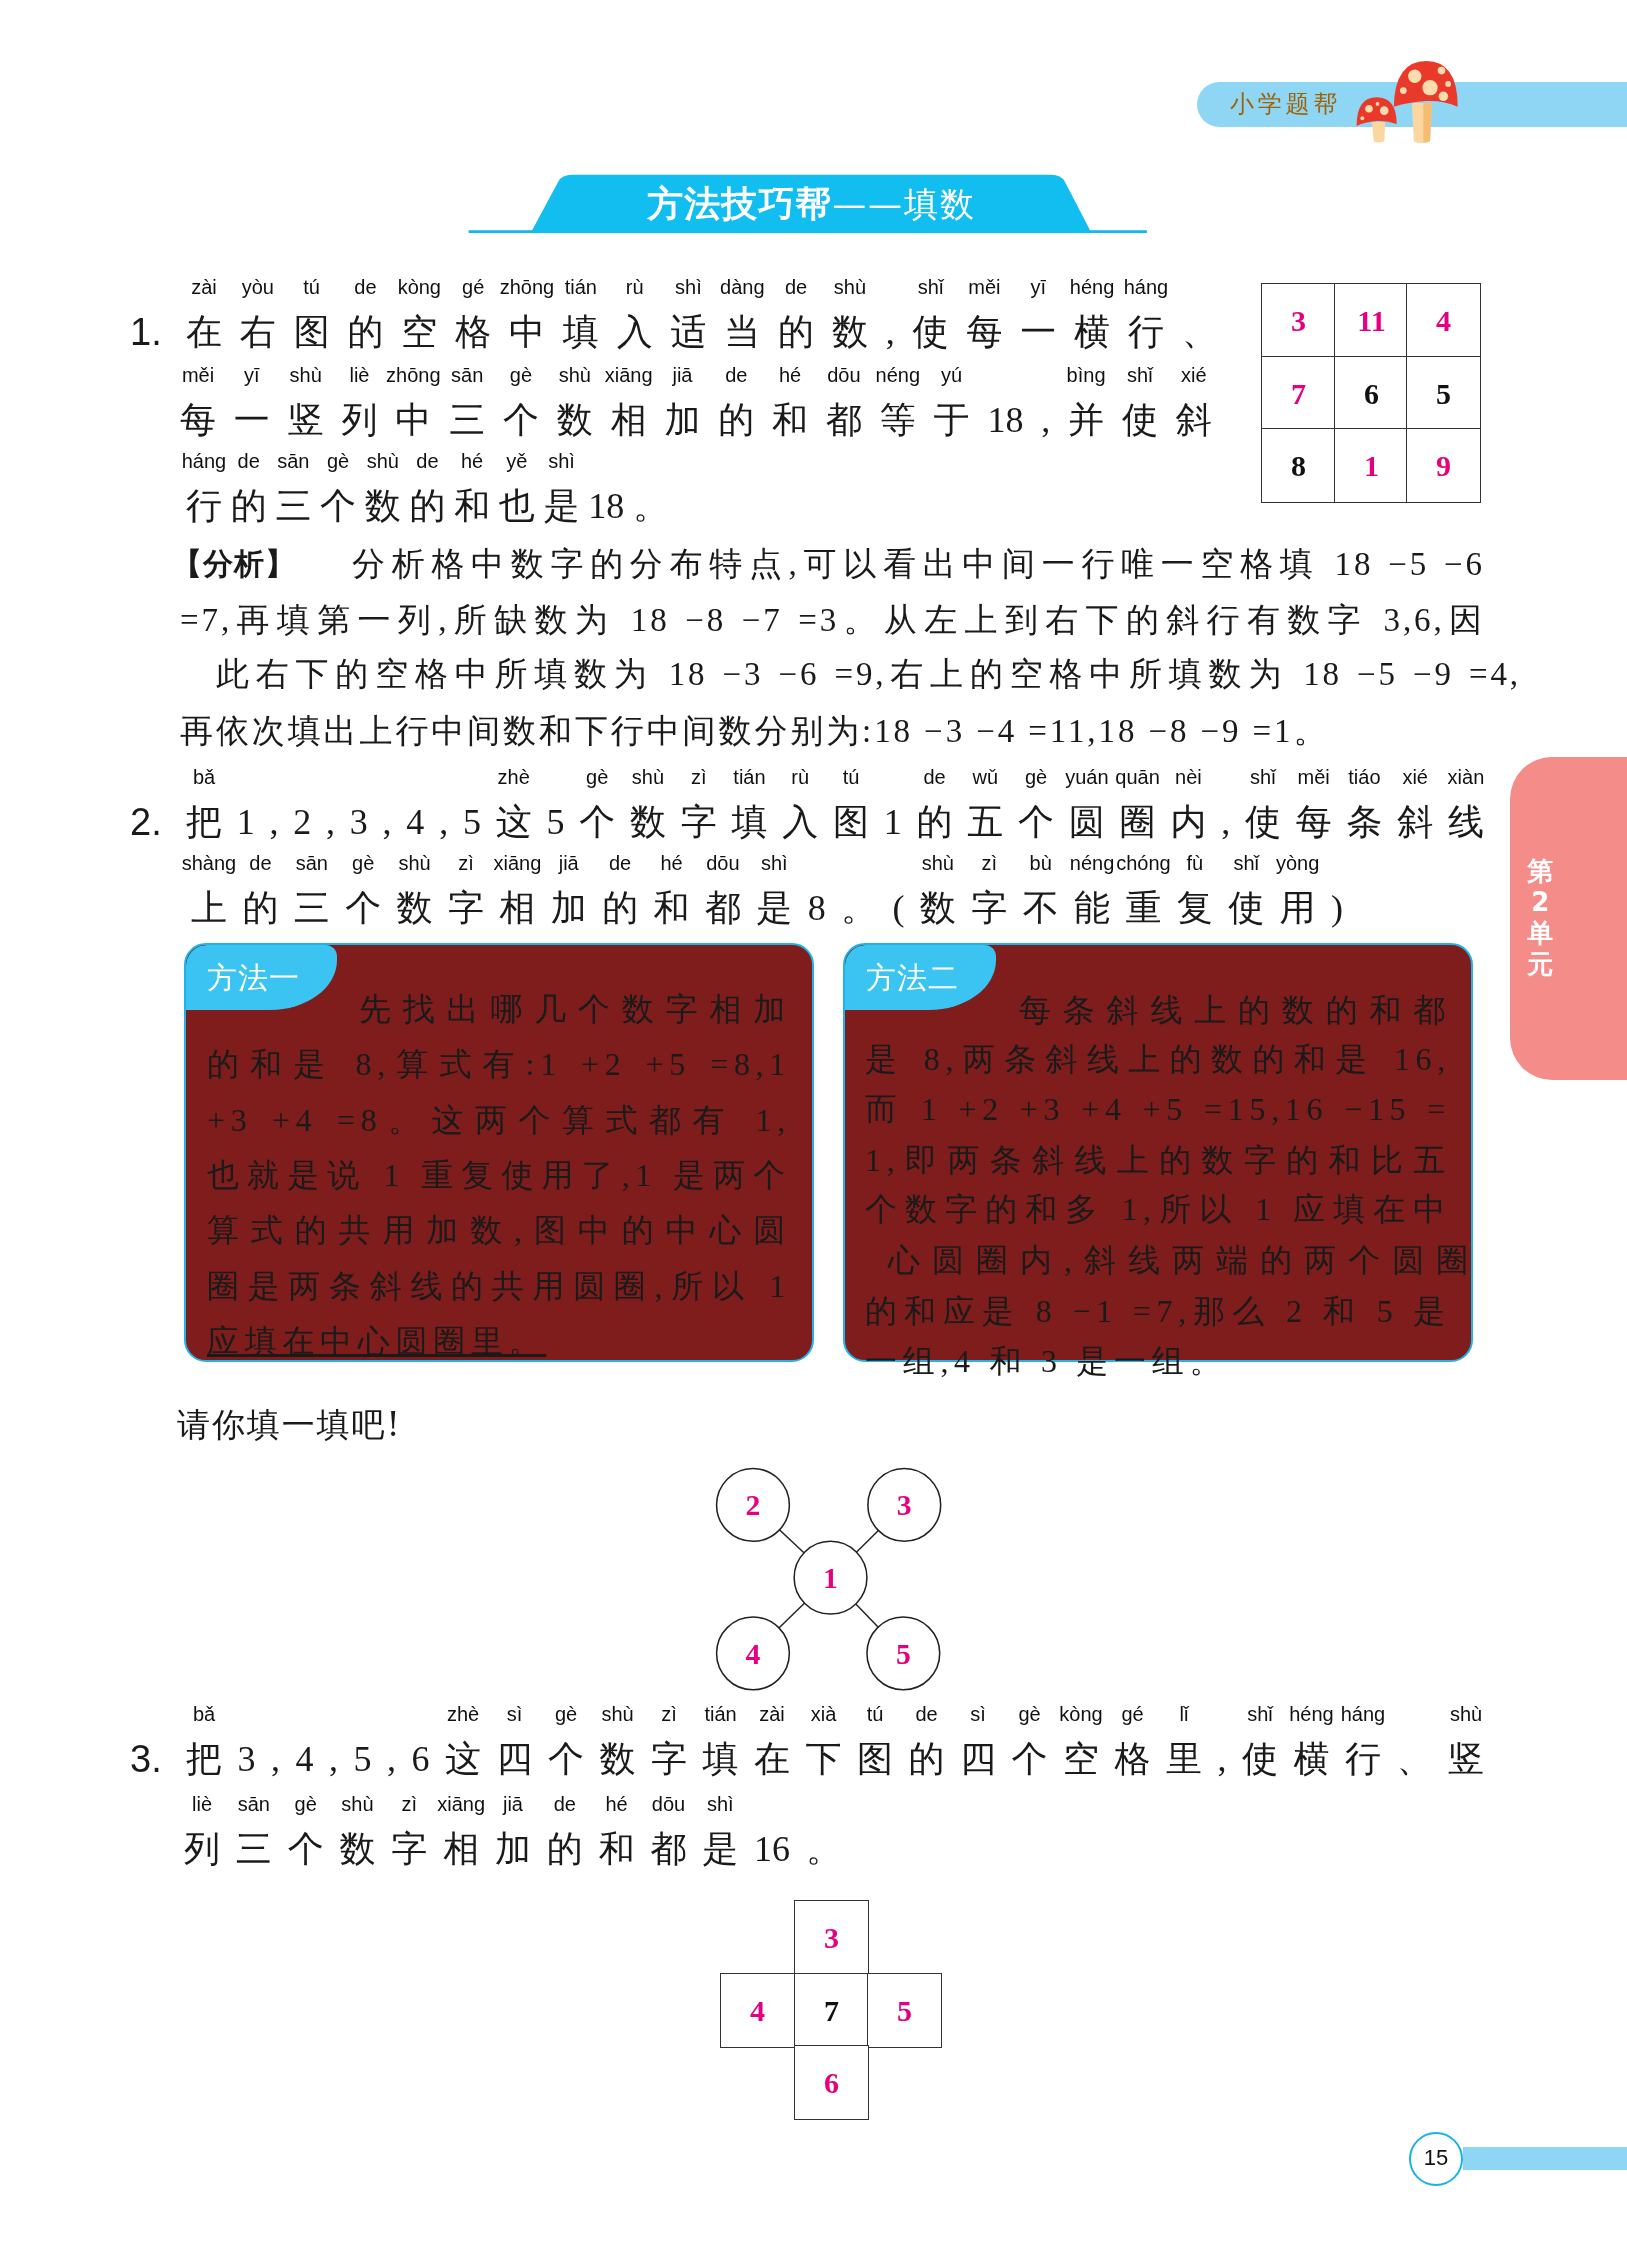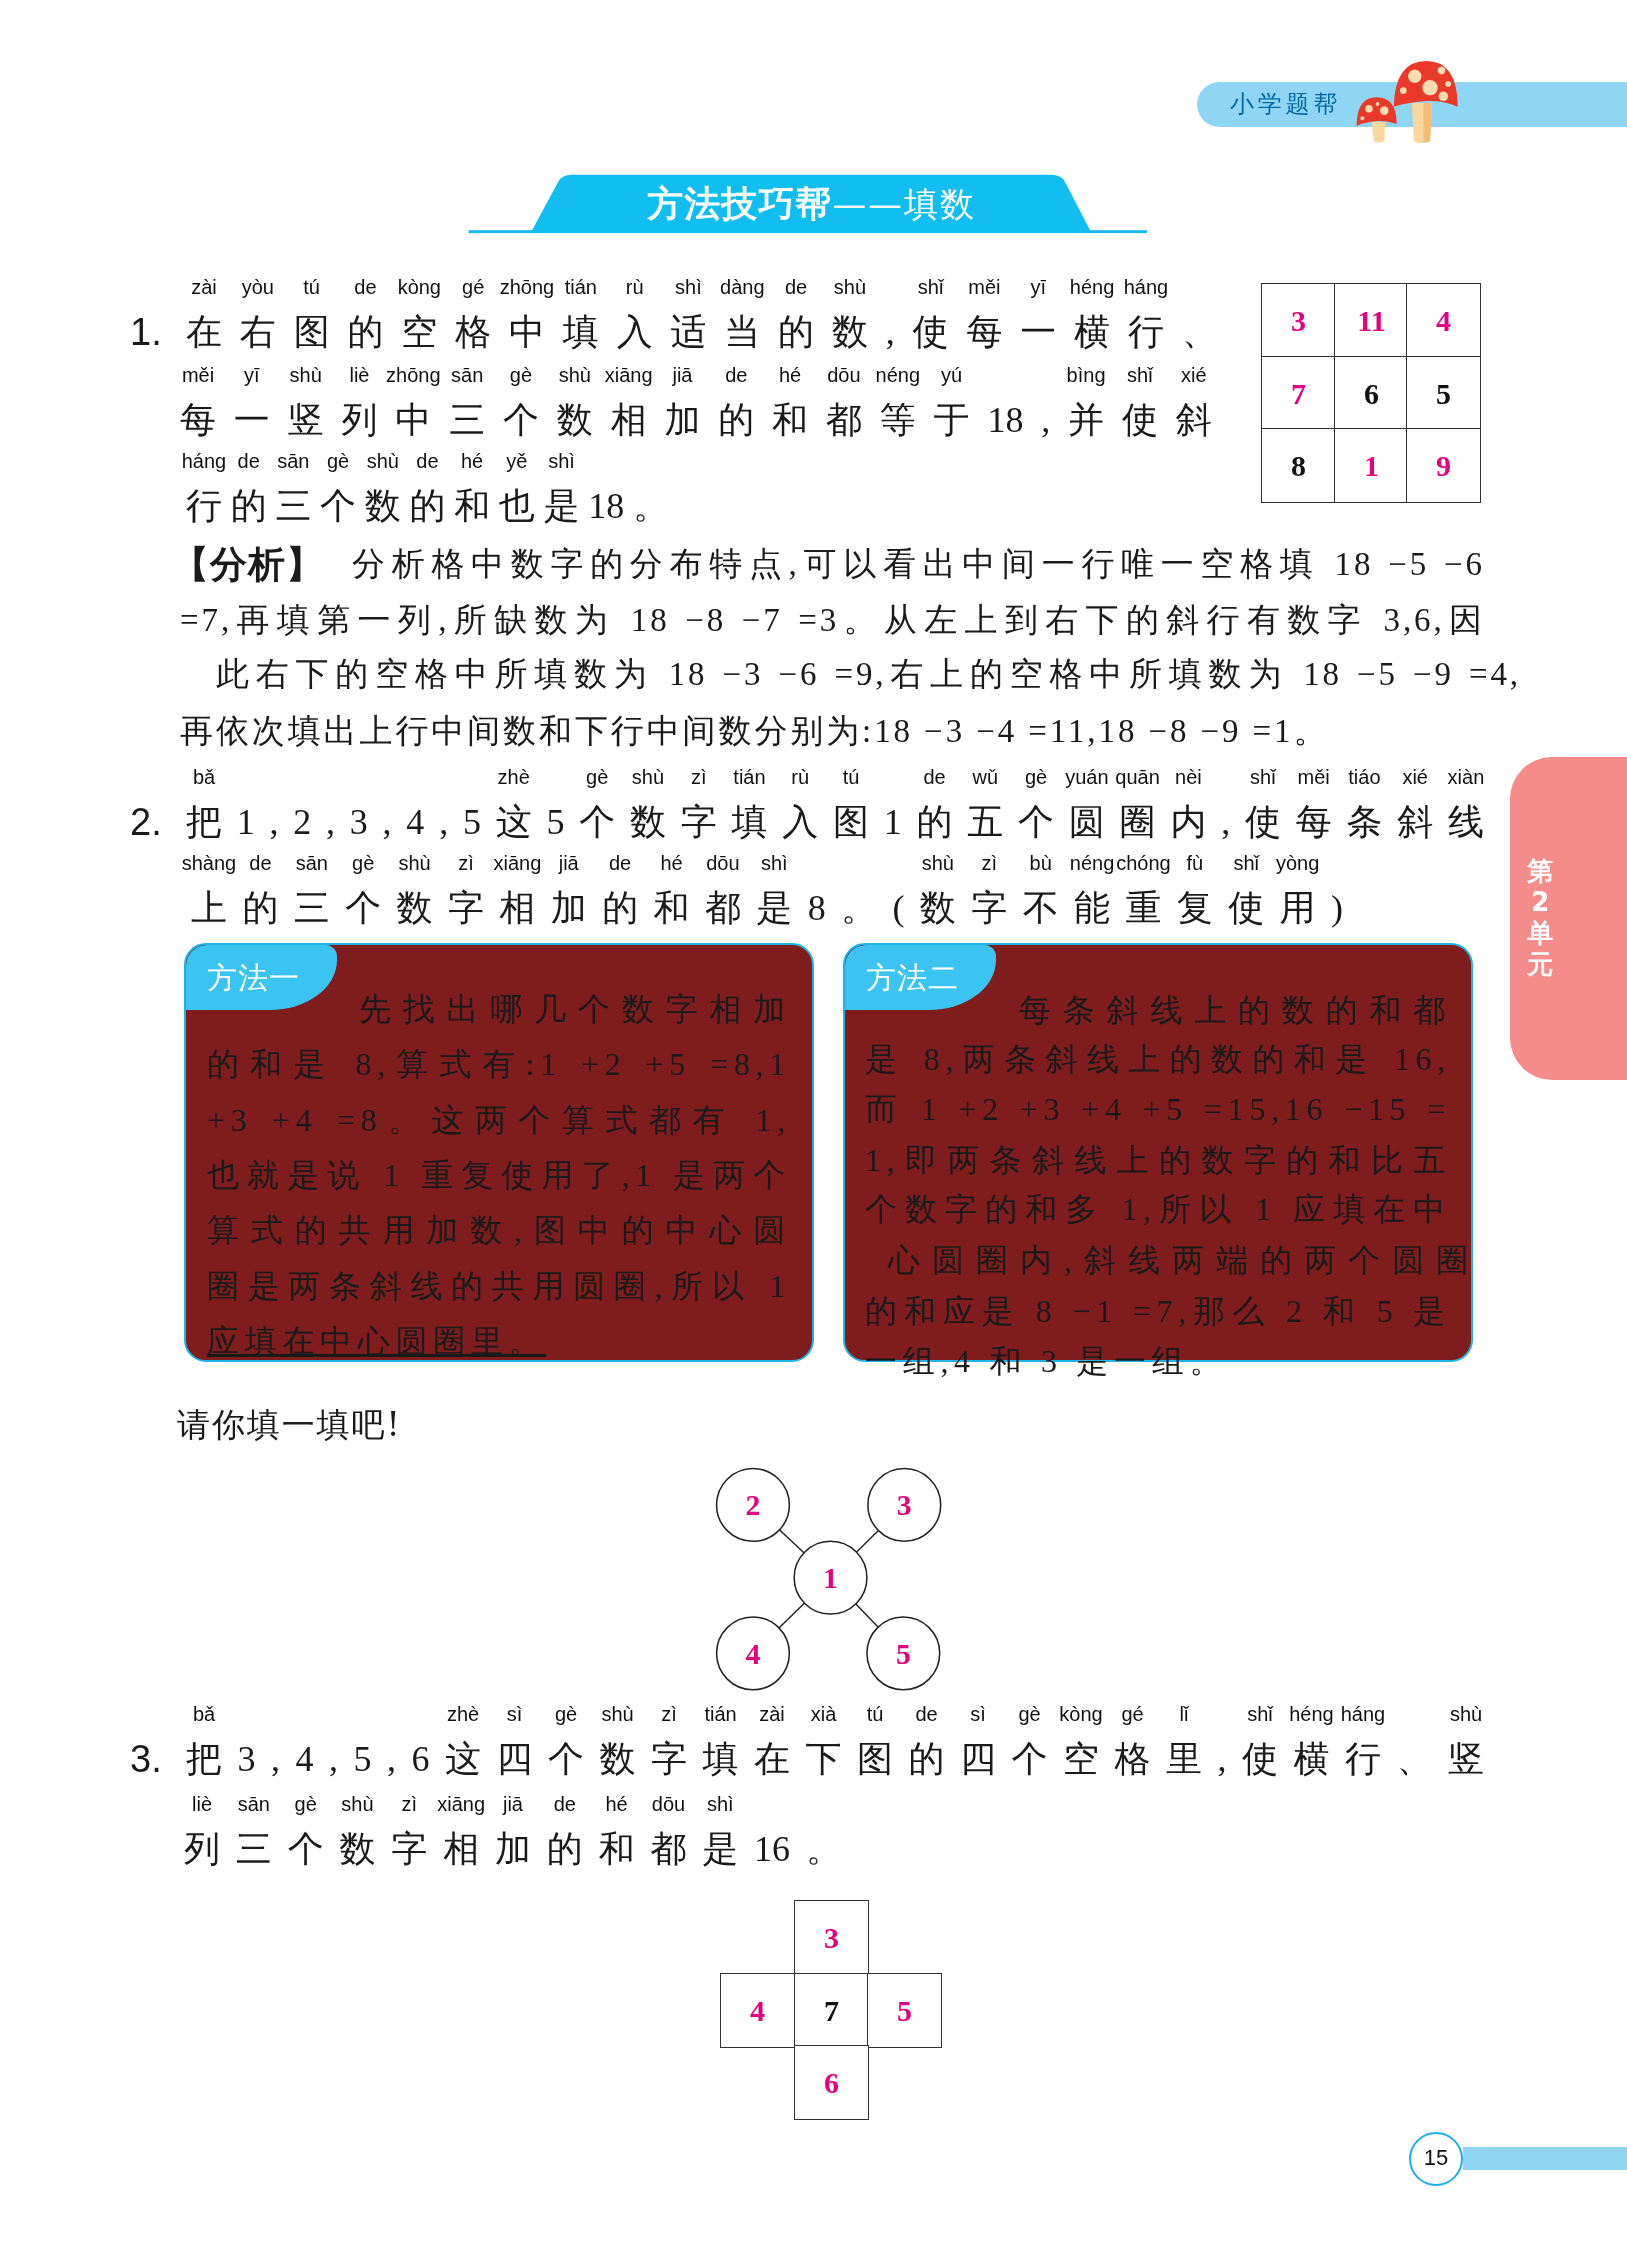--- a/index.html
+++ b/index.html
@@ -6,21 +6,21 @@
     --answer:#e4007f; --accent:#12bdf0; --box-border:#1eb4ea; --tab:#f48c89; --bar:#8fd6f5; --ink:#1a1a1a;
   }
   html,body{margin:0;padding:0;background:#fff;}
   #page{position:relative;width:1628px;height:2260px;background:#fff;overflow:hidden;
         font-family:"DejaVu Serif","Liberation Serif",serif;color:var(--ink);}
   .abs{position:absolute;}
 
   
   .header-bar{left:1197px;top:82px;width:431px;height:45px;background:var(--bar);border-radius:23px 0 0 23px;}
   .brand{left:1230px;top:82px;height:45px;line-height:45px;font-size:24px;letter-spacing:3.8px;
-         font-family:"DejaVu Sans",sans-serif;color:#0369a1;}
+         font-family:"DejaVu Sans",sans-serif;color:#a16207;}
   .mushrooms{left:1348px;top:55px;width:124px;height:96px;}
 
   
   .banner-svg{left:459px;top:168px;width:707px;height:69px;}
   .banner-text{left:531px;top:175px;width:561px;height:57px;line-height:57px;text-align:center;color:#fff;
                font-family:"DejaVu Sans",sans-serif;white-space:nowrap;}
   .banner-main{font-size:36px;font-weight:bold;letter-spacing:1px;}
   .banner-sub{font-size:34px;letter-spacing:1.9px;}
 
   
@@ -34,21 +34,21 @@
   .ruby-row{display:flex;justify-content:space-between;align-items:center;height:63px;}
   .ruby-row .cell{position:relative;display:inline-block;}
   .ruby-row .hz{display:block;font-size:36px;line-height:63px;font-family:"Liberation Serif","DejaVu Serif",serif;white-space:nowrap;}
   .ruby-row .py{position:absolute;left:50%;top:-27px;transform:translateX(-50%);white-space:nowrap;
                 font-family:"Liberation Sans",sans-serif;font-size:20px;line-height:27px;color:#111;}
 
   
   .pline{height:54px;line-height:54px;font-size:33px;letter-spacing:2.9px;text-align:justify;text-align-last:justify;
          font-family:"Liberation Serif","DejaVu Serif",serif;}
   .pline.last{text-align:left;text-align-last:left;}
-  .analysis-label{font-size:37px;font-weight:bold;line-height:54px;height:54px;letter-spacing:1px;}
+  .analysis-label{font-size:30px;font-weight:bold;line-height:54px;height:54px;letter-spacing:1px;}
 
   
   .gcell{width:75px;height:75px;border:1.9px solid #333;box-sizing:border-box;display:flex;align-items:center;justify-content:center;
          font-family:"Liberation Serif",serif;font-weight:bold;font-size:30px;color:#111;background:#fff;}
   .gcell[data-answer="true"]{color:var(--answer);}
 
   
   .mbox{border:2.4px solid var(--box-border);border-radius:22px;background:#7f1d1d;box-sizing:border-box;overflow:hidden;}
   .mlabel{position:absolute;left:0;top:0;width:151px;height:65px;background:#3bc4f1;
           border-radius:21px 11.5px 67px 0 / 21px 11.5px 50px 0;}

